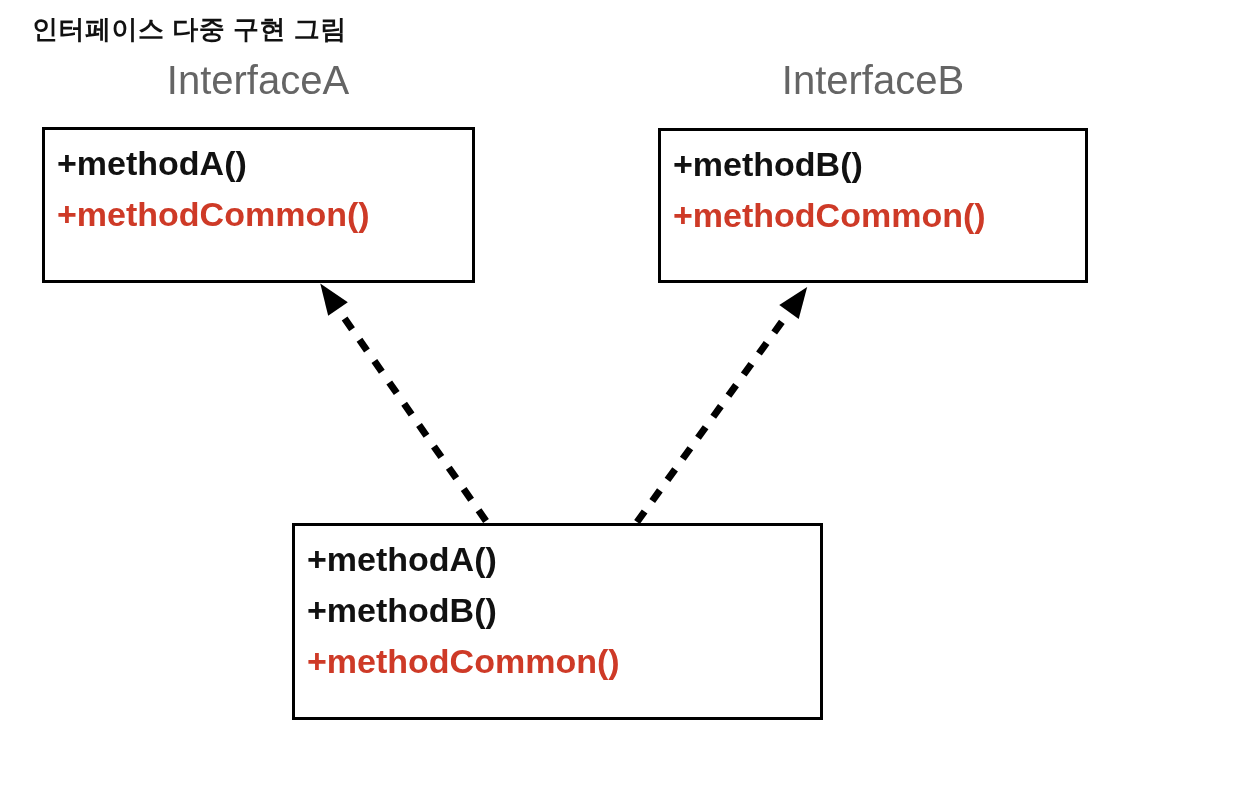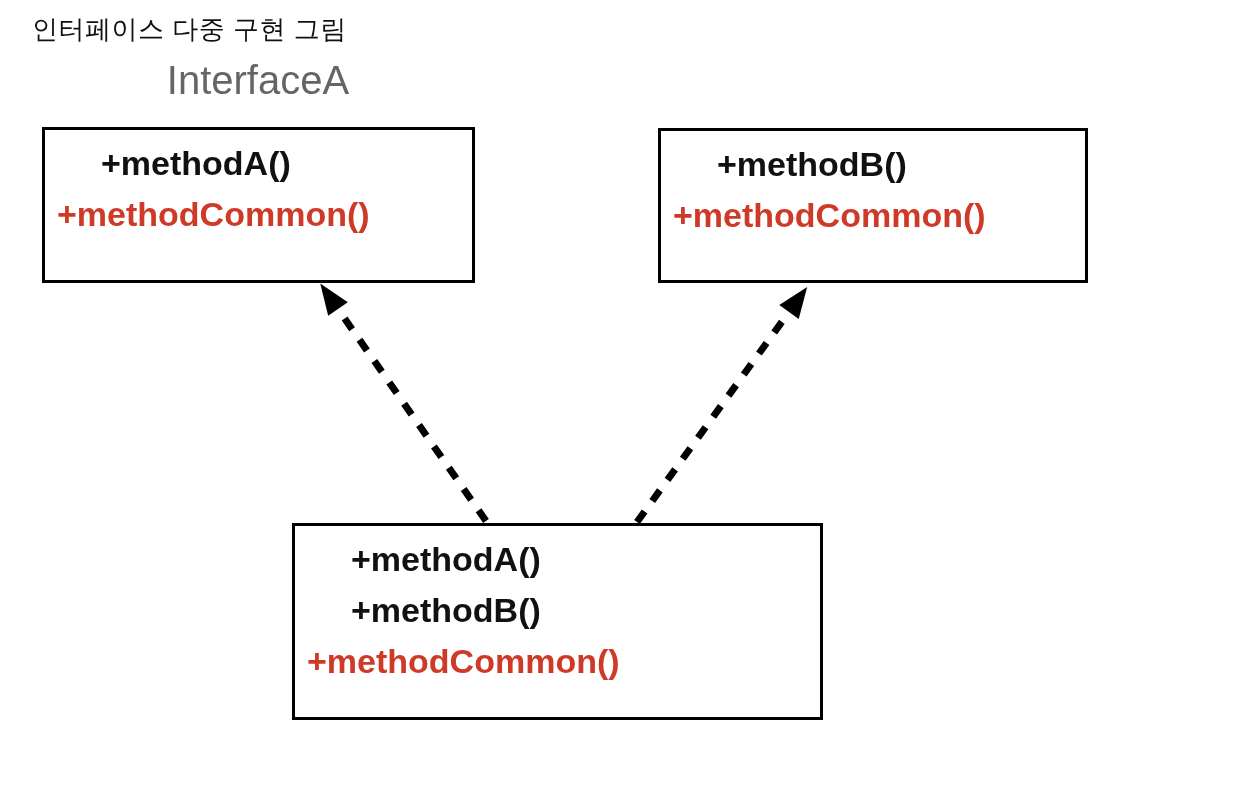--- a/index.html
+++ b/index.html
@@ -21,21 +21,21 @@
     height: 804px;
     background: var(--canvas-bg);
     overflow: hidden;
   }
   .page-title {
     position: absolute;
     left: 32px;
     top: 12px;
     margin: 0;
     font-size: 26px;
-    font-weight: 400;
+    font-weight: 700;
     color: var(--ink);
     letter-spacing: 0.5px;
   }
   .iface-label {
     position: absolute;
     font-size: 40px;
     font-weight: 400;
     color: var(--label-gray);
     text-align: center;
   }
@@ -52,21 +52,21 @@
   .box-b     { left: 658px; top: 128px; width: 430px; height: 155px; }
   .box-child { left: 292px; top: 523px; width: 531px; height: 197px; }
   .method {
     font-size: 34px;
     font-weight: 700;
     line-height: 51px;
     white-space: nowrap;
     color: var(--ink);
   }
   .method[data-color="red"]   { color: var(--method-common-red); }
-  .method[data-color="black"] { color: var(--ink); margin-left: 44px; }
+  .method[data-color="black"] { color: var(--ink); }
   .arrows {
     position: absolute;
     left: 0; top: 0;
     width: 1236px;
     height: 804px;
     pointer-events: none;
   }
   .arrow-line {
     stroke: #000;
     stroke-width: 7;
@@ -76,20 +76,21 @@
 </style>
 </head>
 <body>
 
 <div class="canvas">
 
   <h1 class="page-title">인터페이스 다중 구현 그림</h1>
 
   <div class="iface-label label-a">InterfaceA</div>
 
+  <div class="iface-label label-b">InterfaceB</div>
 
   <div class="uml-box box-a">
     <div class="method" data-color="black">+methodA()</div>
     <div class="method" data-color="red">+methodCommon()</div>
   </div>
 
   <div class="uml-box box-b">
     <div class="method" data-color="black">+methodB()</div>
     <div class="method" data-color="red">+methodCommon()</div>
   </div>

